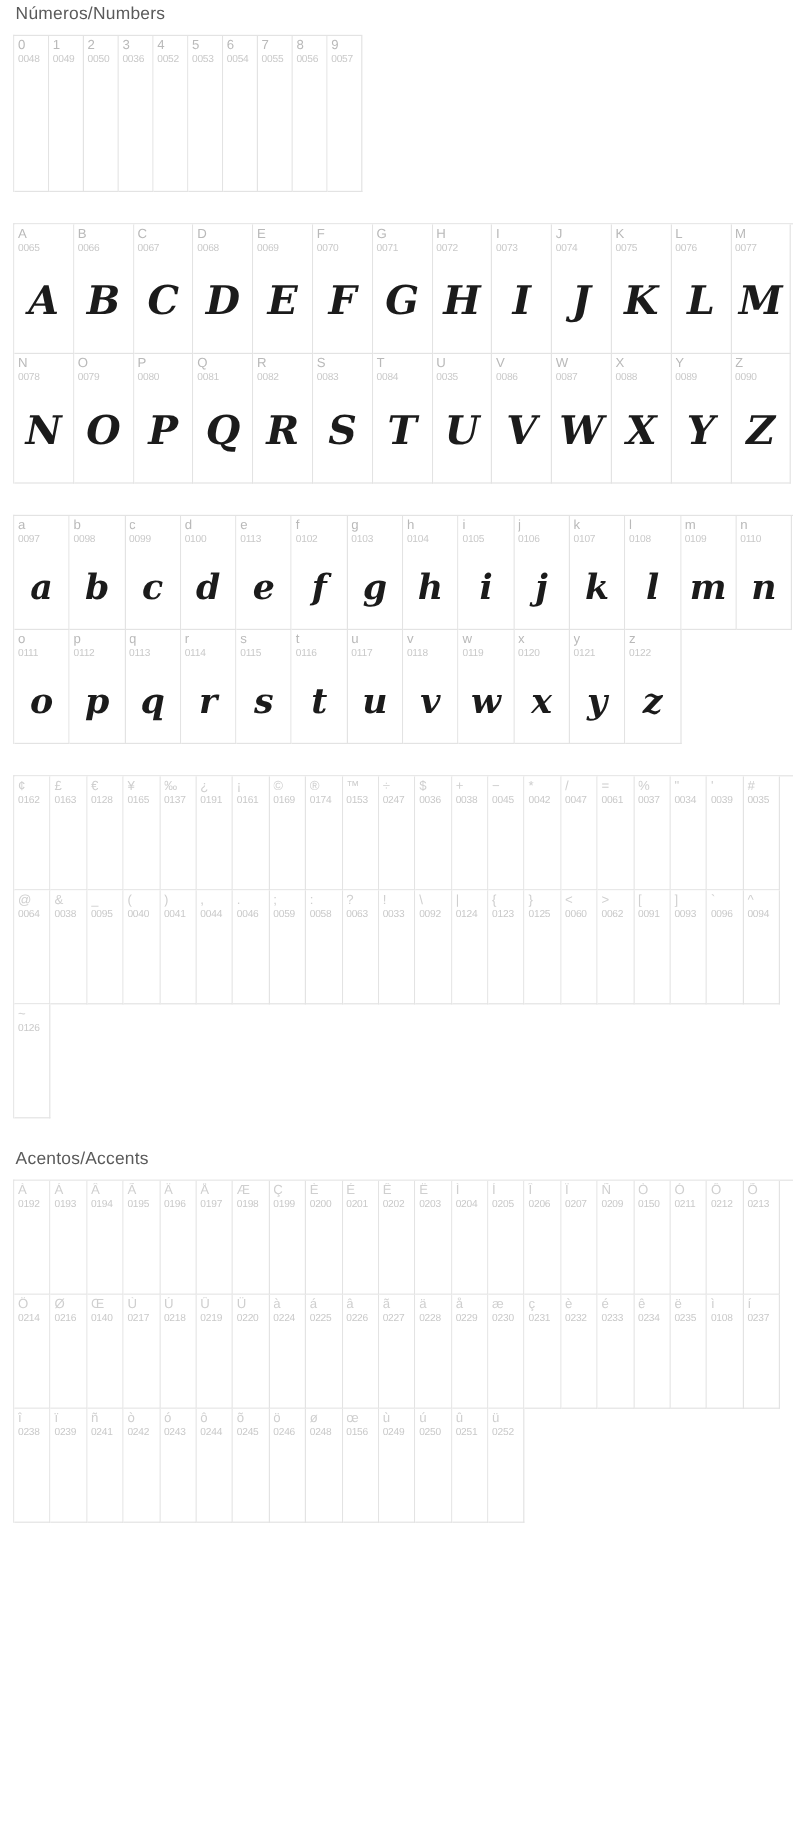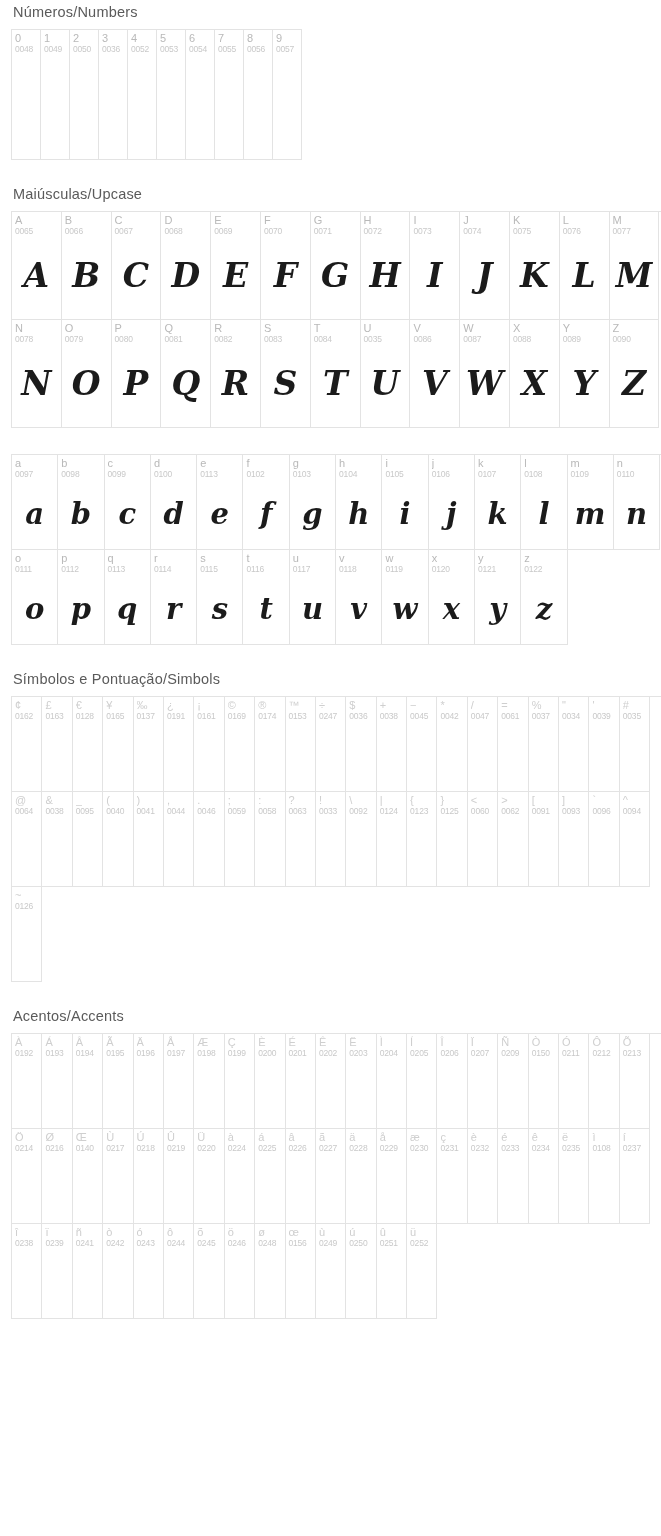--- a/index.html
+++ b/index.html
@@ -182,21 +182,20 @@
           <span class="code">0057</span>
         </div>
 
       </div>
     </div>
   </div>
 
   <div class="spacer-md"></div>
 
   <div class="section">
-    <div class="section-title">Maiúsculas/Upcase</div>
     <div class="grid upcase" id="grid-upcase">
         <div class="cell">
           <div class="hdr">
             <span class="ch">A</span>
             <span class="code">0065</span>
           </div>
           <span class="glyph">A</span>
         </div>
         <div class="cell">
           <div class="hdr">
@@ -561,21 +560,20 @@
             <span class="code">0122</span>
           </div>
           <span class="glyph">z</span>
         </div>
       </div>
   </div>
 
   <div class="spacer-md"></div>
 
   <div class="section">
-    <div class="section-title">Símbolos e Pontuação/Simbols</div>
     <div class="grid symbols full" id="grid-symbols">
         <div class="cell">
           <div class="hdr">
             <span class="ch">¢</span>
             <span class="code">0162</span>
           </div>
         </div>
         <div class="cell">
           <div class="hdr">
             <span class="ch">£</span>

